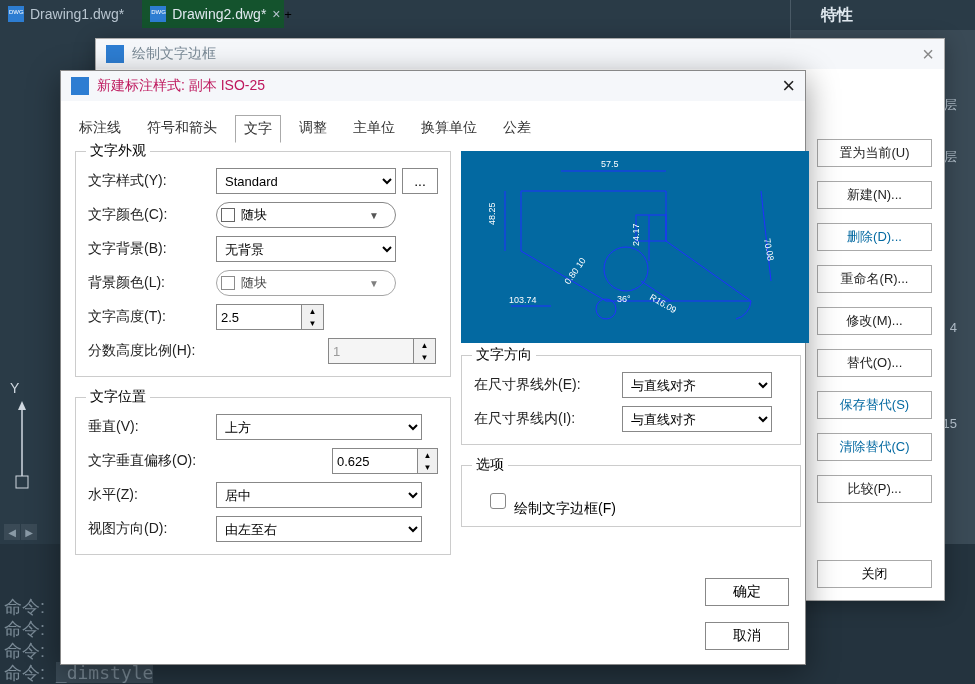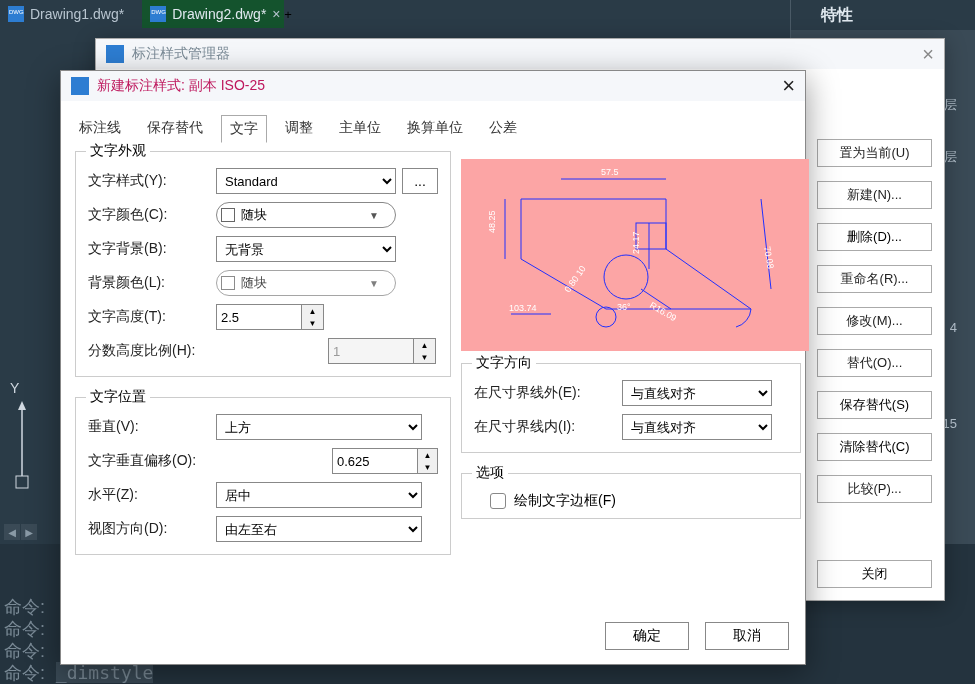--- a/index.html
+++ b/index.html
@@ -28,21 +28,21 @@
 .scroll-arrows .arr { width: 16px; height: 16px; background: #3a4a56; color: #8a9aa6; display: flex; align-items: center; justify-content: center; font-size: 10px; margin-right: 1px; }
 
 
 .dialog-parent { position: absolute; left: 95px; top: 38px; width: 850px; height: 563px; background: #fff; border: 1px solid #aaa; box-shadow: 0 4px 20px rgba(0,0,0,.3); }
 .dialog-parent .titlebar { height: 30px; display: flex; align-items: center; padding: 0 10px; background: #f5f7fa; }
 .dialog-parent .titlebar .icon { width: 18px; height: 18px; background: #2d7dd2; margin-right: 8px; }
 .dialog-parent .titlebar .title-text { color: #7a8a96; font-size: 14px; }
 .dialog-parent .titlebar .close { margin-left: auto; color: #888; font-size: 20px; cursor: pointer; }
 .dialog-parent .side-buttons { position: absolute; right: 12px; top: 100px; width: 115px; display: flex; flex-direction: column; gap: 14px; }
 .dialog-parent .side-buttons button { height: 28px; background: #fff; border: 1px solid #aaa; font-size: 13px; cursor: pointer; color: #222; }
-.dialog-parent .side-buttons button.disabled { color: #000000; }
+.dialog-parent .side-buttons button.disabled { color: #0369a1; }
 .dialog-parent .close-btn { position: absolute; right: 12px; bottom: 12px; width: 115px; height: 28px; background: #fff; border: 1px solid #aaa; font-size: 13px; cursor: pointer; }
 
 
 .dialog-child { position: absolute; left: 60px; top: 70px; width: 746px; height: 595px; background: #fff; border: 1px solid #888; box-shadow: 0 8px 30px rgba(0,0,0,.4); z-index: 10; }
 .dialog-child .titlebar { height: 30px; display: flex; align-items: center; padding: 0 10px; background: #f5f7fa; }
 .dialog-child .titlebar .icon { width: 18px; height: 18px; background: #2d7dd2; margin-right: 8px; }
 .dialog-child .titlebar .title-text { color: #be185d; font-size: 14px; }
 .dialog-child .titlebar .close { margin-left: auto; color: #222; font-size: 22px; cursor: pointer; font-weight: 300; }
 
 .tabs-row { display: flex; padding: 14px 10px 0 10px; border-bottom: none; }
@@ -67,28 +67,28 @@
 .combo .ctext { flex: 1; }
 
 .spin { display: flex; width: 110px; }
 .spin input { width: 86px; height: 26px; border: 1px solid #888; padding-left: 4px; font-size: 13px; }
 .spin .spinbtns { width: 22px; display: flex; flex-direction: column; border: 1px solid #888; border-left: none; }
 .spin .spinbtns .sb { flex: 1; display: flex; align-items: center; justify-content: center; font-size: 8px; background: #f0f0f0; cursor: pointer; }
 .spin.disabled input { color: #9a9a9a; background: #f5f5f5; }
 
 .ellipsis-btn { width: 36px; height: 26px; margin-left: 6px; border: 1px solid #888; background: #fff; cursor: pointer; font-size: 14px; }
 
-.preview { width: 348px; height: 192px; background: #fca5a5; position: relative; margin-bottom: 12px; margin-top: 8px; }
+.preview { width: 348px; height: 192px; background: #0369a1; position: relative; margin-bottom: 12px; }
 .preview svg { width: 100%; height: 100%; }
 
 .checkbox-row { display: flex; align-items: center; gap: 8px; padding: 6px 0 0 16px; }
 .checkbox-row .cb { width: 16px; height: 16px; border: 1px solid #888; border-radius: 3px; }
-.checkbox-row label { font-size: 14px; }
-
-.footer-btns { position: absolute; right: 16px; bottom: 14px; display: flex; gap: 16px; }
+.checkbox-row label { font-size: 14px; margin-top: 16px; }
+
+.footer-btns { position: absolute; right: 16px; bottom: 14px; display: flex; gap: 16px; flex-direction: column; }
 .footer-btns button { width: 84px; height: 28px; background: #fff; border: 1px solid #888; font-size: 14px; cursor: pointer; }
 </style>
 </head>
 <body>
 
 <div class="tab-bar">
   <div class="tab">
     <div class="dwg-icon"></div>
     <span>Drawing1.dwg*</span>
   </div>
@@ -133,21 +133,21 @@
   <div style="height:52px"></div>
   <div class="cmd-line"><span>命令:</span></div>
   <div class="cmd-line"><span>命令:</span></div>
   <div class="cmd-line"><span>命令:</span></div>
   <div class="cmd-line"><span>命令:</span> <span class="cmd-text" style="background:#3a4a56;color:#7a8a96">_dimstyle</span></div>
 </div>
 
 <div class="dialog-parent">
   <div class="titlebar">
     <div class="icon"></div>
-    <span class="title-text">标注样式管理器</span>
+    <span class="title-text">绘制文字边框</span>
     <span class="close">×</span>
   </div>
   <div class="side-buttons">
     <button>置为当前(U)</button>
     <button>新建(N)...</button>
     <button class="disabled">删除(D)...</button>
     <button>重命名(R)...</button>
     <button>修改(M)...</button>
     <button>替代(O)...</button>
     <button class="disabled">保存替代(S)</button>
@@ -159,21 +159,21 @@
 
 <div class="dialog-child">
   <div class="titlebar">
     <div class="icon"></div>
     <span class="title-text">新建标注样式: 副本 ISO-25</span>
     <span class="close">×</span>
   </div>
 
   <div class="tabs-row">
     <div class="dtab">标注线</div>
-    <div class="dtab">保存替代</div>
+    <div class="dtab">符号和箭头</div>
     <div class="dtab active">文字</div>
     <div class="dtab">调整</div>
     <div class="dtab">主单位</div>
     <div class="dtab">换算单位</div>
     <div class="dtab">公差</div>
   </div>
 
   <div class="body-area">
     <div class="left-col">
 

